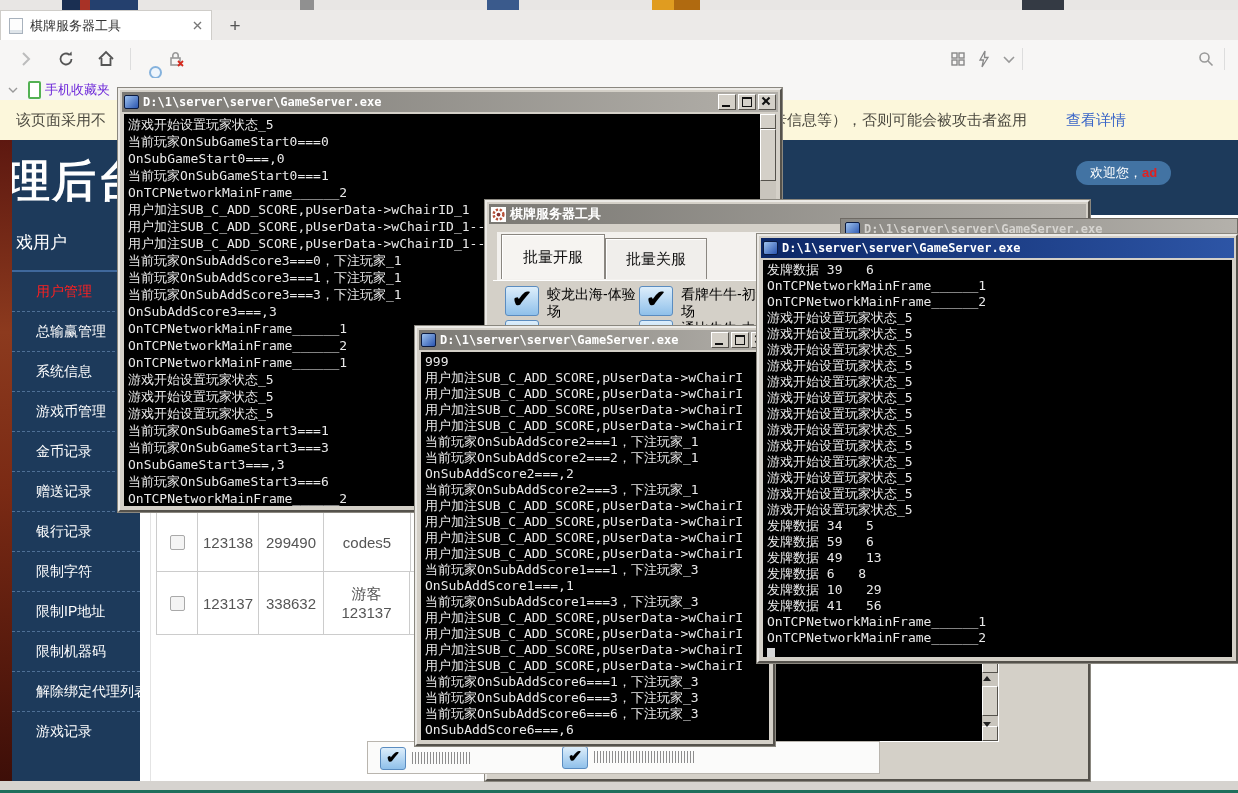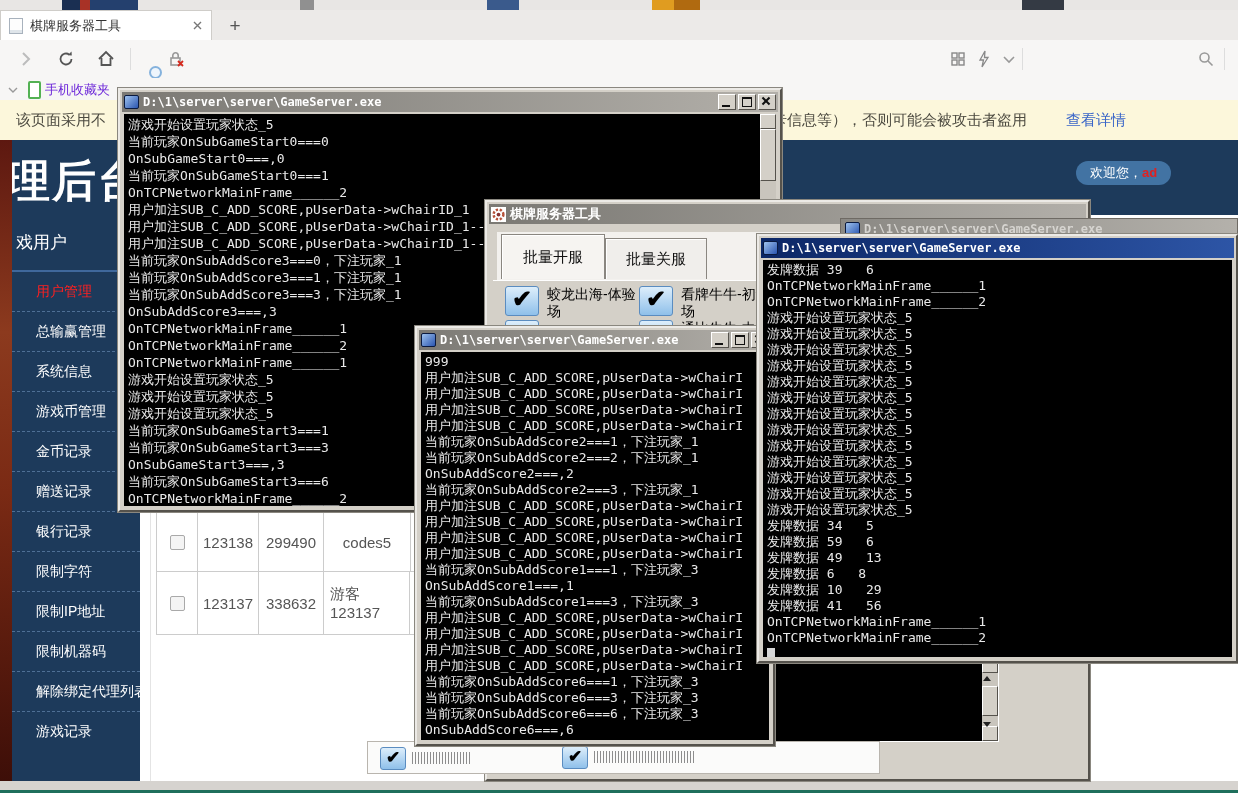--- a/index.html
+++ b/index.html
@@ -50,21 +50,21 @@
   .side-section{height:55px;line-height:55px;padding-left:4px;color:#ffffff;font-size:17px;
                 border-bottom:2px solid #3f689c;}
   .side-list div{height:39px;line-height:39px;padding-left:24px;font-size:14px;color:#fff;
                  border-top:1px dashed #4e6f95;white-space:nowrap;overflow:hidden;cursor:pointer;}
   .side-list div:first-child{border-top:none;color:#ff2020;}
 
   
   .utable{left:156px;top:512px;width:259px;height:146px;overflow:hidden;font-size:15px;color:#555;}
   .trow{display:flex;border-bottom:1px solid #ccc;width:380px;}
   .trow:first-child{border-top:1px solid #ccc;}
-  .tcell{border-right:1px solid #ccc;display:flex;align-items:center;justify-content:center;}
+  .tcell{border-right:1px solid #ccc;display:flex;align-items:center;justify-content:center;text-align:center;}
   .tcell:first-child{border-left:1px solid #ccc;}
   .cb{width:13px;height:13px;background:#f4f4f4;border:1px solid #a9a9a9;border-radius:2px;}
 
   .footer{left:0;top:781px;width:1238px;height:9px;background:#d6d3cf;}
   .teal{left:0;top:790px;width:1238px;height:3px;background:#1f6f5c;}
 
   
   .cframe{background:#d4d0c8;border:2px solid;border-color:#eceae6 #55524c #55524c #eceae6;
           outline:1px solid #8a877f;padding:2px;box-sizing:border-box;}
   .ctitle{height:20px;display:flex;align-items:center;gap:4px;padding:0 2px;

